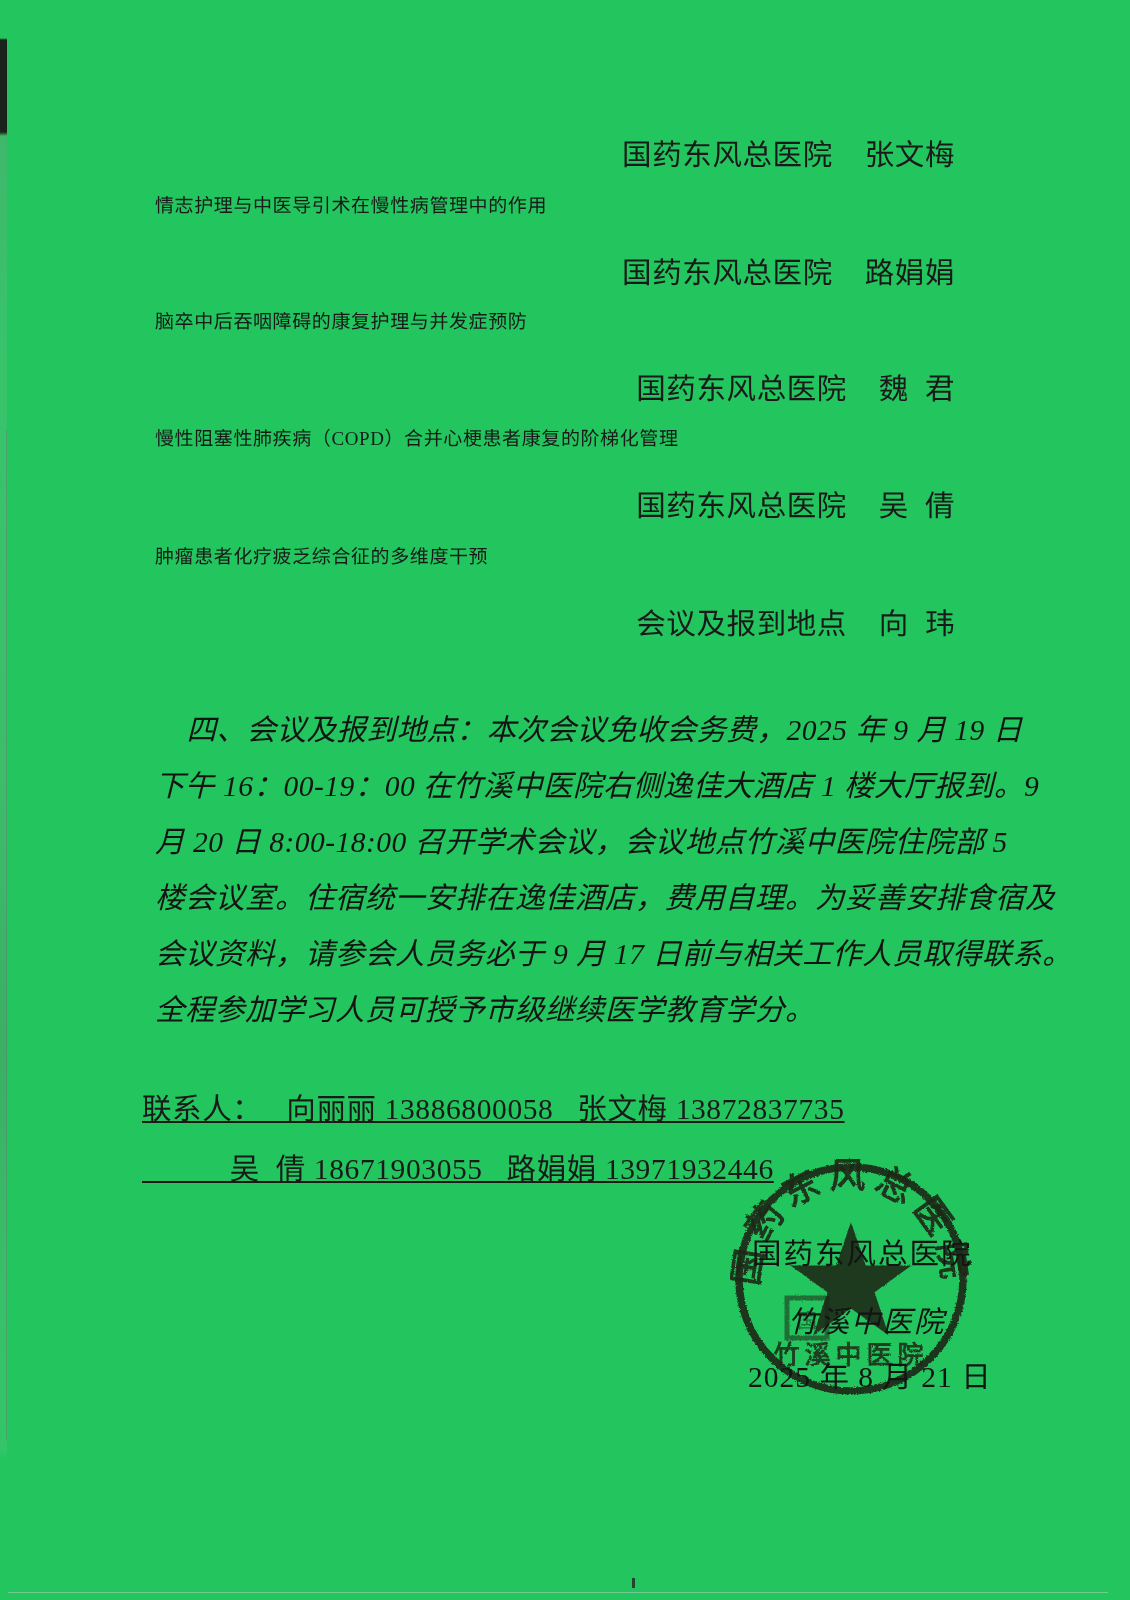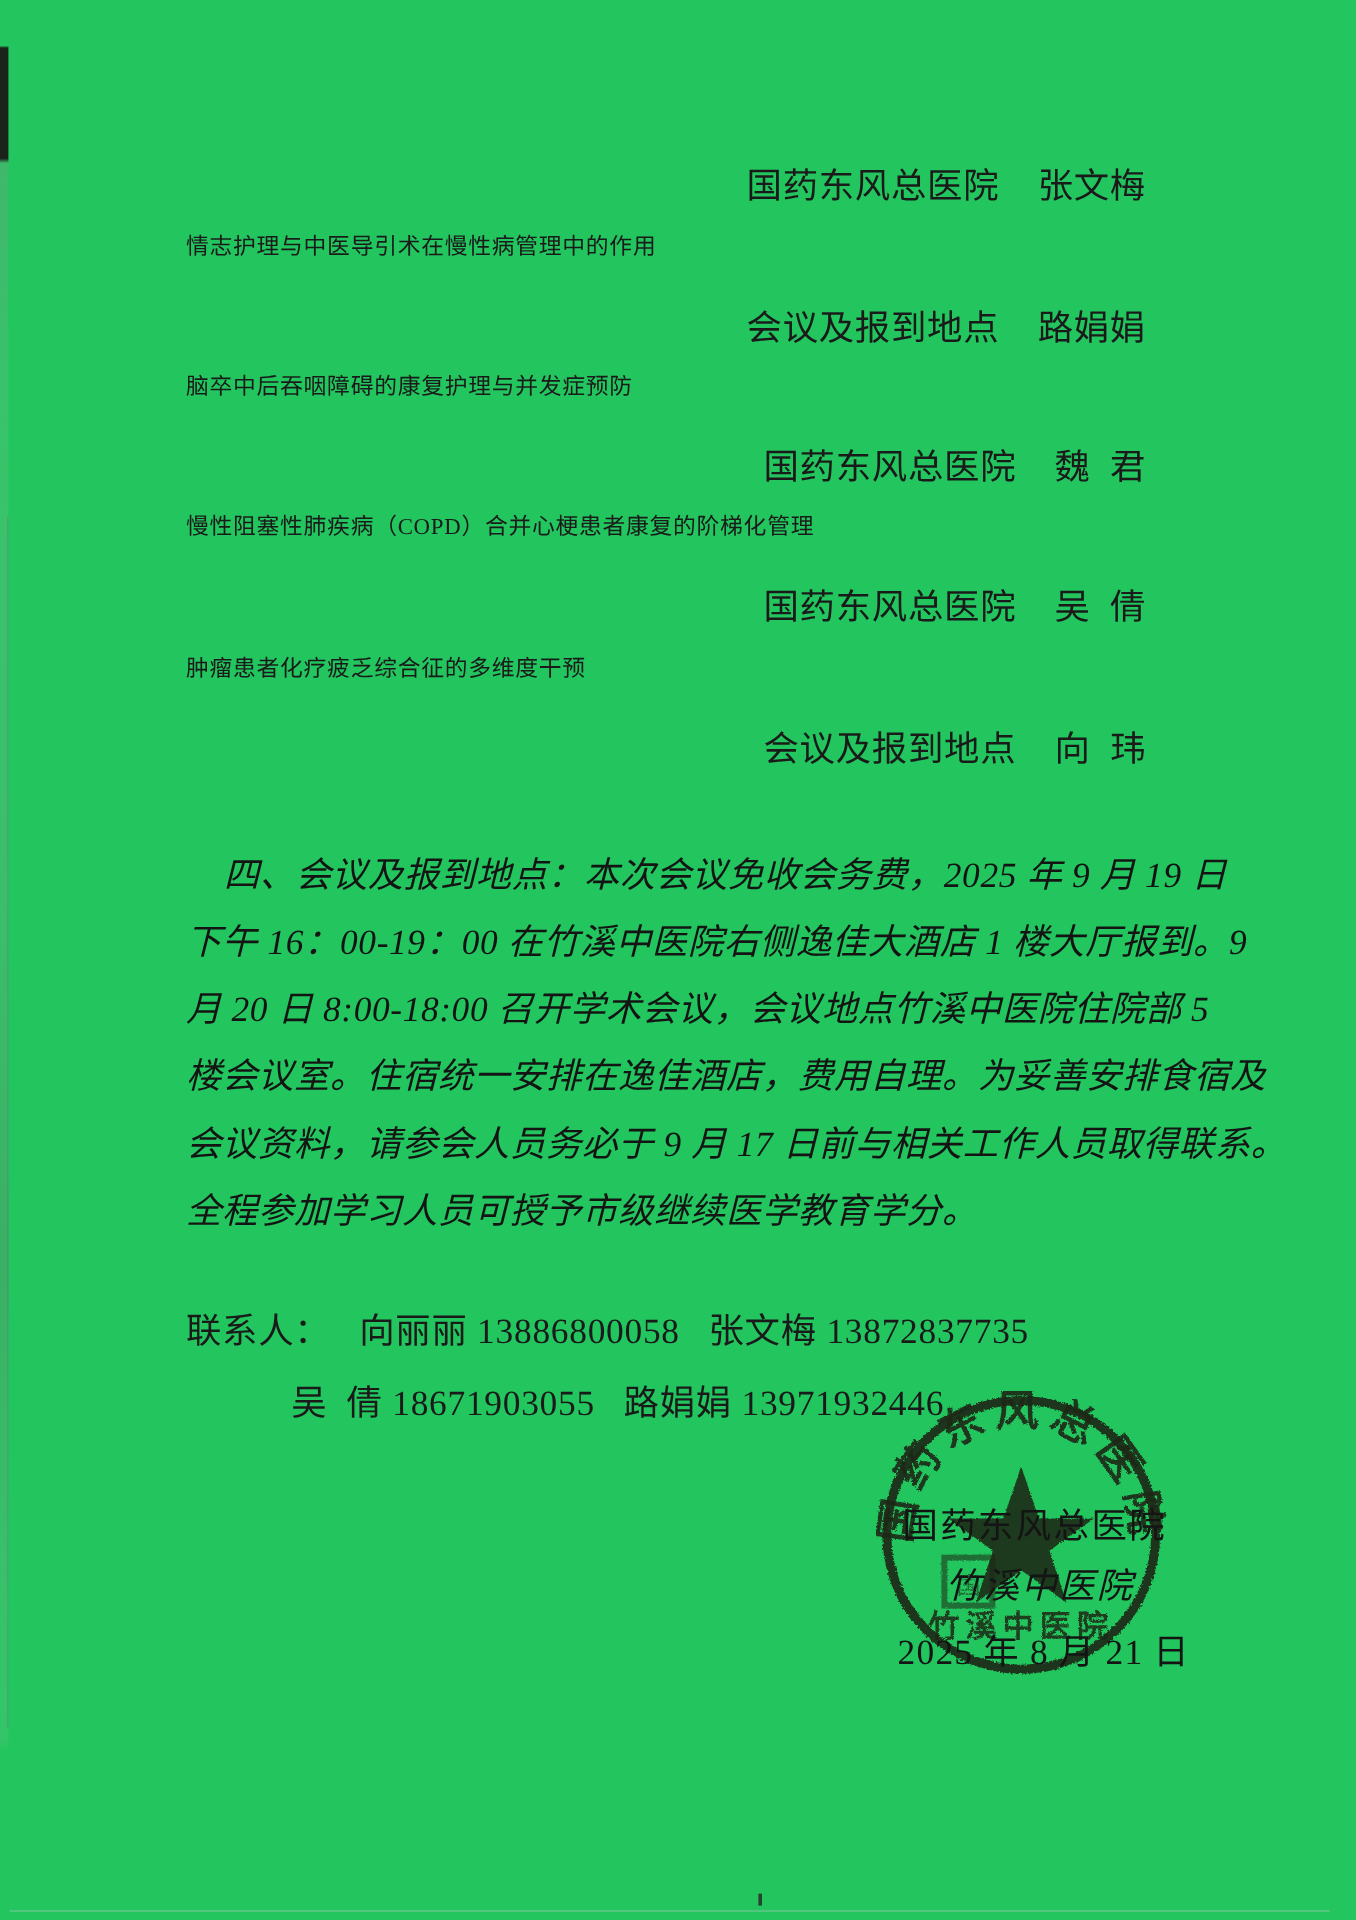--- a/index.html
+++ b/index.html
@@ -111,21 +111,21 @@
     left: 155px;
     width: 800px;
   }
   .para .line {
     height: 56px;
     font-size: 29.5px;
     font-style: italic;
   }
 
   
-  .contacts { position: absolute; left: 155px; width: 860px; }
+  .contacts { position: absolute; left: 142px; width: 860px; text-decoration: underline; }
   .contact-line {
     white-space: pre;
     font-size: 29.5px;
     height: 60px;
     letter-spacing: 0.6px;
   }
 
   
   .sign-block {
     position: absolute;
@@ -135,21 +135,21 @@
     height: 280px;
   }
   .sign-line {
     position: absolute;
     white-space: pre;
     font-size: 29.5px;
     letter-spacing: 2px;
     color: #141414;
     z-index: 3;
   }
-  .sign-org   { left: 52px; top: 80px; margin-top: 18px; }
+  .sign-org   { left: 52px; top: 80px; }
   .sign-dept  { left: 88px; top: 148px; font-style: italic; }
   .sign-date  { left: 48px; top: 203px; letter-spacing: 1px; }
 
   
   .seal {
     position: absolute;
     left: 30px;
     top: 8px;
     width: 242px;
     height: 242px;
@@ -175,21 +175,21 @@
     <div class="program">
 
       <div class="prog-row" style="top:131px;">
         <div class="prog-speaker">国药东风总医院    张文梅</div>
       </div>
       <div class="prog-row" style="top:190px;">
         <div class="prog-title">情志护理与中医导引术在慢性病管理中的作用</div>
       </div>
 
       <div class="prog-row" style="top:249px;">
-        <div class="prog-speaker">会议及报到地点    路娟娟</div>
+        <div class="prog-speaker">国药东风总医院    路娟娟</div>
       </div>
       <div class="prog-row" style="top:306px;">
         <div class="prog-title">脑卒中后吞咽障碍的康复护理与并发症预防</div>
       </div>
 
       <div class="prog-row" style="top:365px;">
         <div class="prog-speaker">国药东风总医院    魏  君</div>
       </div>
       <div class="prog-row" style="top:423px;">
         <div class="prog-title">慢性阻塞性肺疾病（COPD）合并心梗患者康复的阶梯化管理</div>

